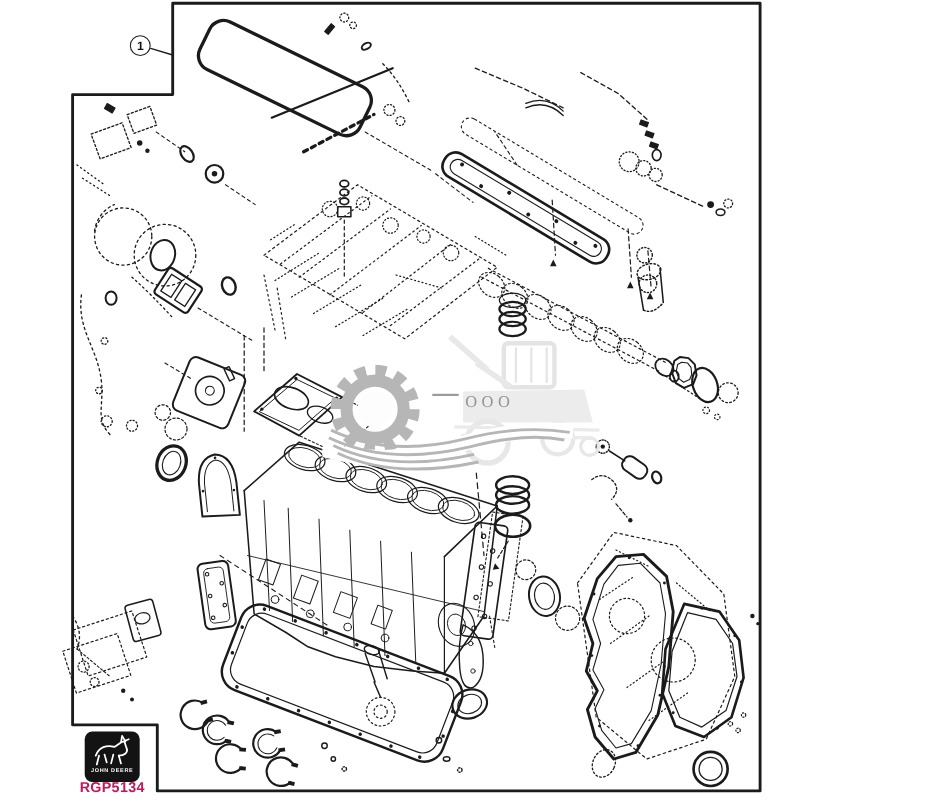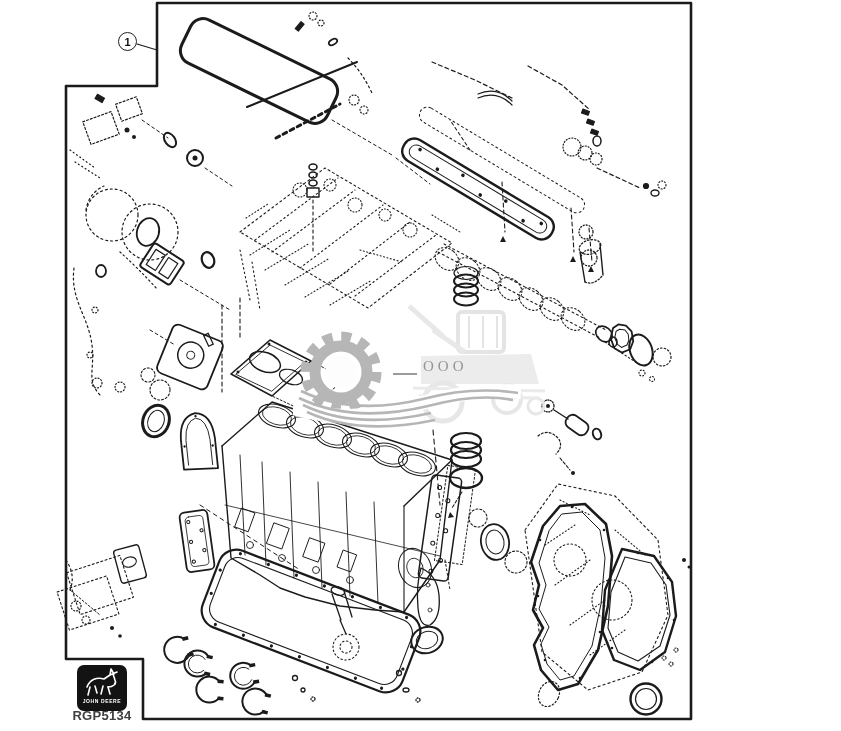--- a/index.html
+++ b/index.html
@@ -7,32 +7,32 @@
          font-family:"Liberation Sans", sans-serif;}
   .stage svg{position:absolute;left:0;top:0;}
   .art path,.art line,.art rect,.art circle,.art ellipse,.art polyline,.art polygon{
      vector-effect:none;}
   
   .callout{position:absolute;left:118px;top:32px;width:19px;height:19px;border:1.6px solid #222;
            border-radius:50%;display:flex;align-items:center;justify-content:center;
            font-size:11px;font-weight:bold;color:#111;background:#fff;box-sizing:border-box;}
   
   .watermark{position:absolute;left:293px;top:296px;width:256px;height:140px;pointer-events:none;}
-  .wm-ooo{position:absolute;left:100px;top:62px;display:flex;align-items:flex-end;gap:6px;
+  .wm-ooo{position:absolute;left:100px;top:62px;display:flex;align-items:flex-start;gap:6px;
           color:#949494;font-family:"Liberation Serif", serif;font-size:15px;letter-spacing:4px;}
   .wm-dash{width:24px;height:0;border-top:2px solid #9b9b9b;}
   .wm-name{position:absolute;left:46px;top:79px;color:#9b9b9b;font-family:"Liberation Serif", serif;
            font-weight:bold;font-size:28px;letter-spacing:1px;white-space:nowrap;}
   
   .jd-plate{position:absolute;left:77px;top:665px;width:50px;height:46px;background:#131313;
             border-radius:7px;}
   .jd-text{position:absolute;left:0;right:0;top:33px;text-align:center;color:#fff;
            font-size:5px;letter-spacing:0.6px;font-weight:bold;}
   .part-code{position:absolute;left:66px;top:708px;width:72px;text-align:center;
-             font-weight:bold;font-size:13px;color:#404040;letter-spacing:0.3px;}
+             font-weight:bold;font-size:13px;color:#be185d;letter-spacing:0.3px;}
 </style>
 </head>
 <body>
 
 <div class="stage">
 
   <svg class="art" width="841" height="731" viewBox="0 0 841 731">
     <g stroke="#1b1b1b" fill="none" stroke-linecap="round" stroke-linejoin="round">
 
       <path d="M157,3 L691,3 L691,719 L143,719 L143,659 L66,659 L66,86 L157,86 Z" stroke-width="2.6"></path>

